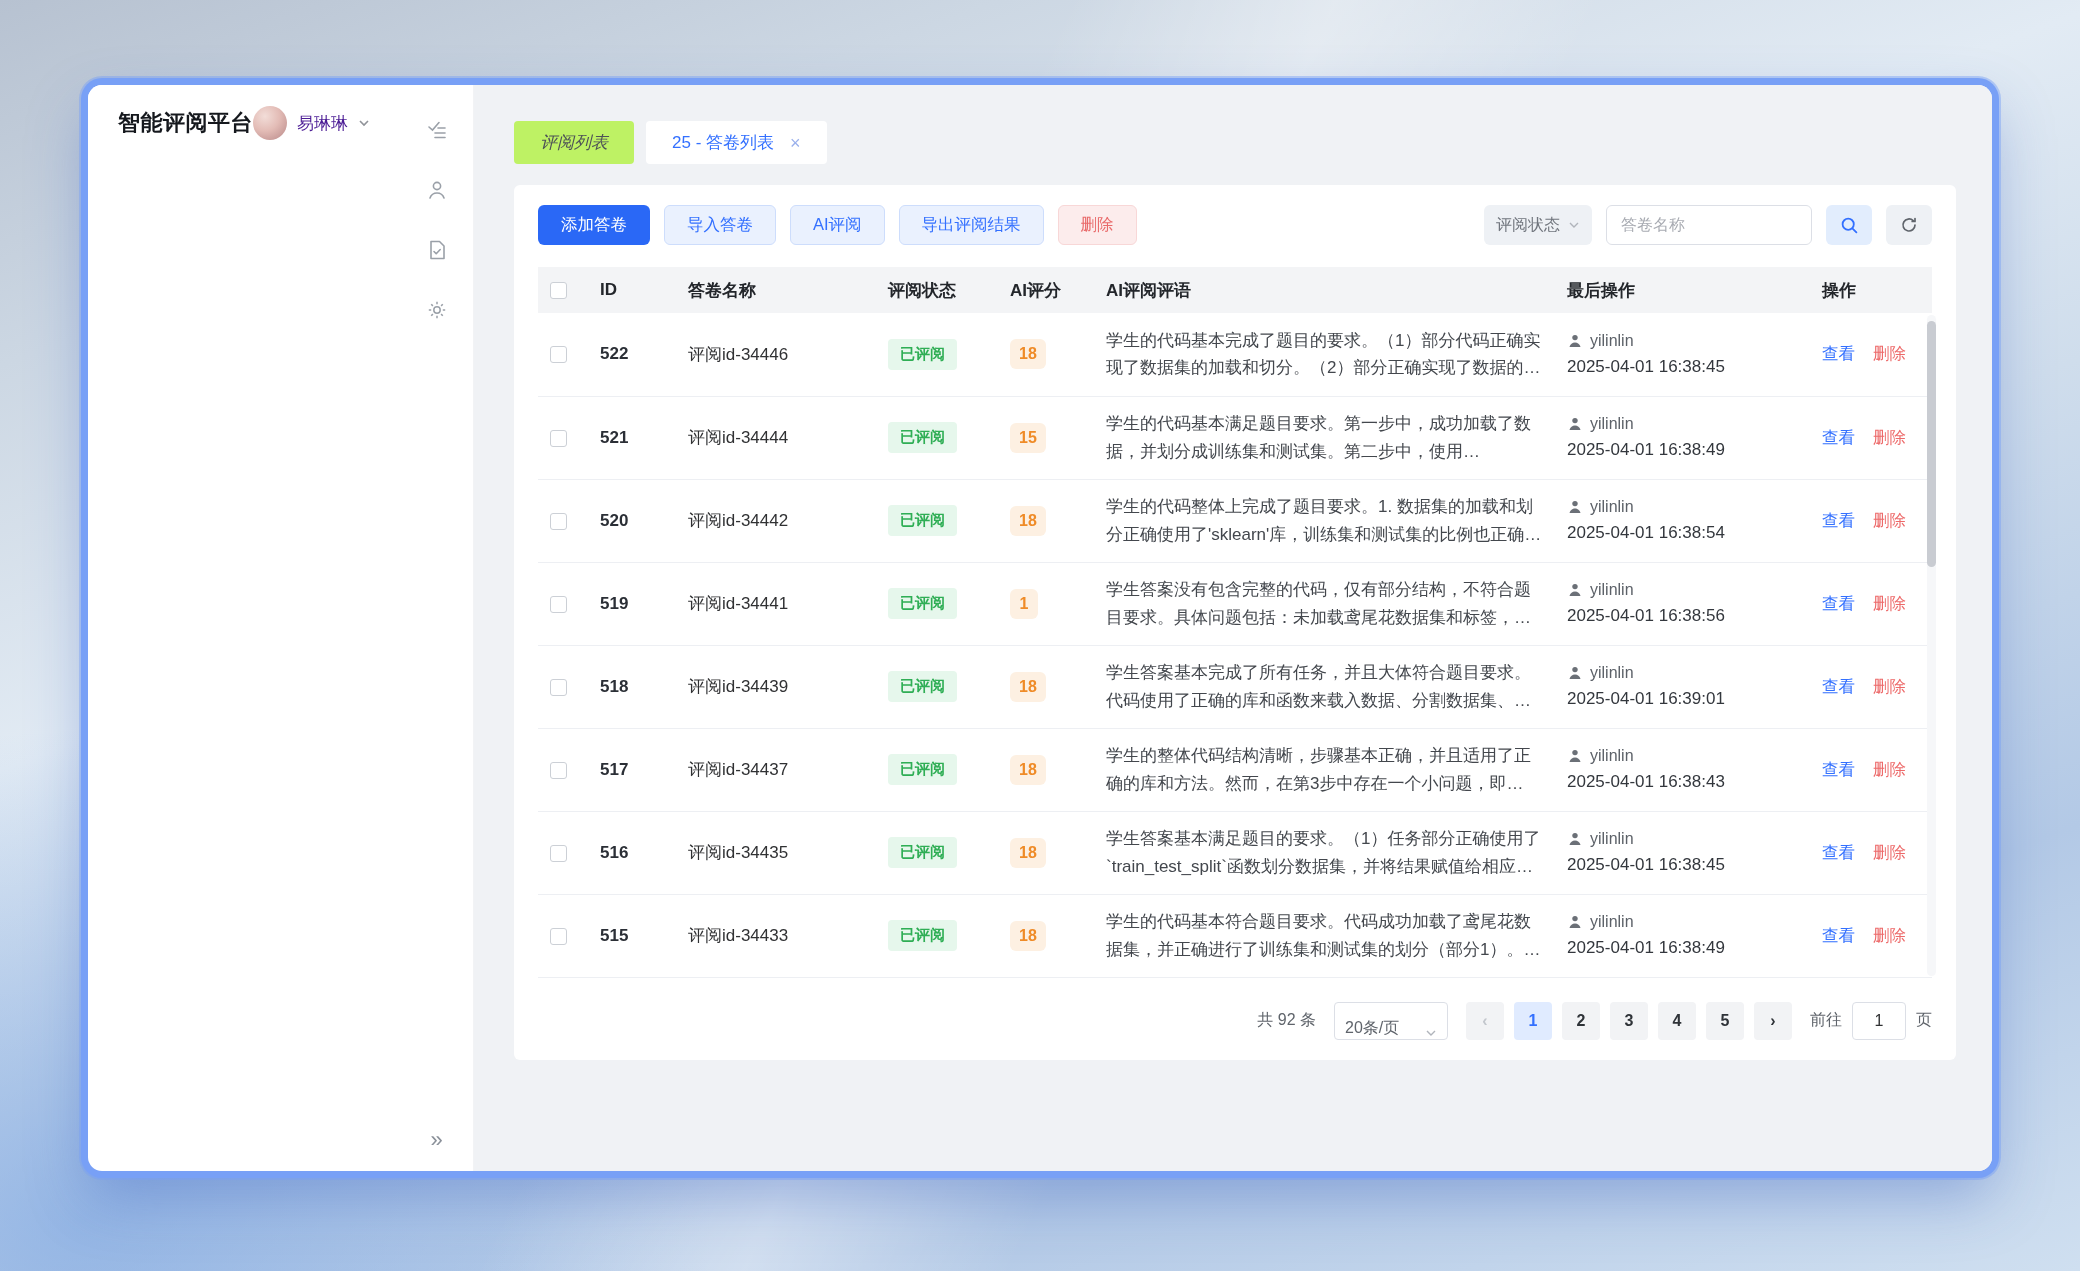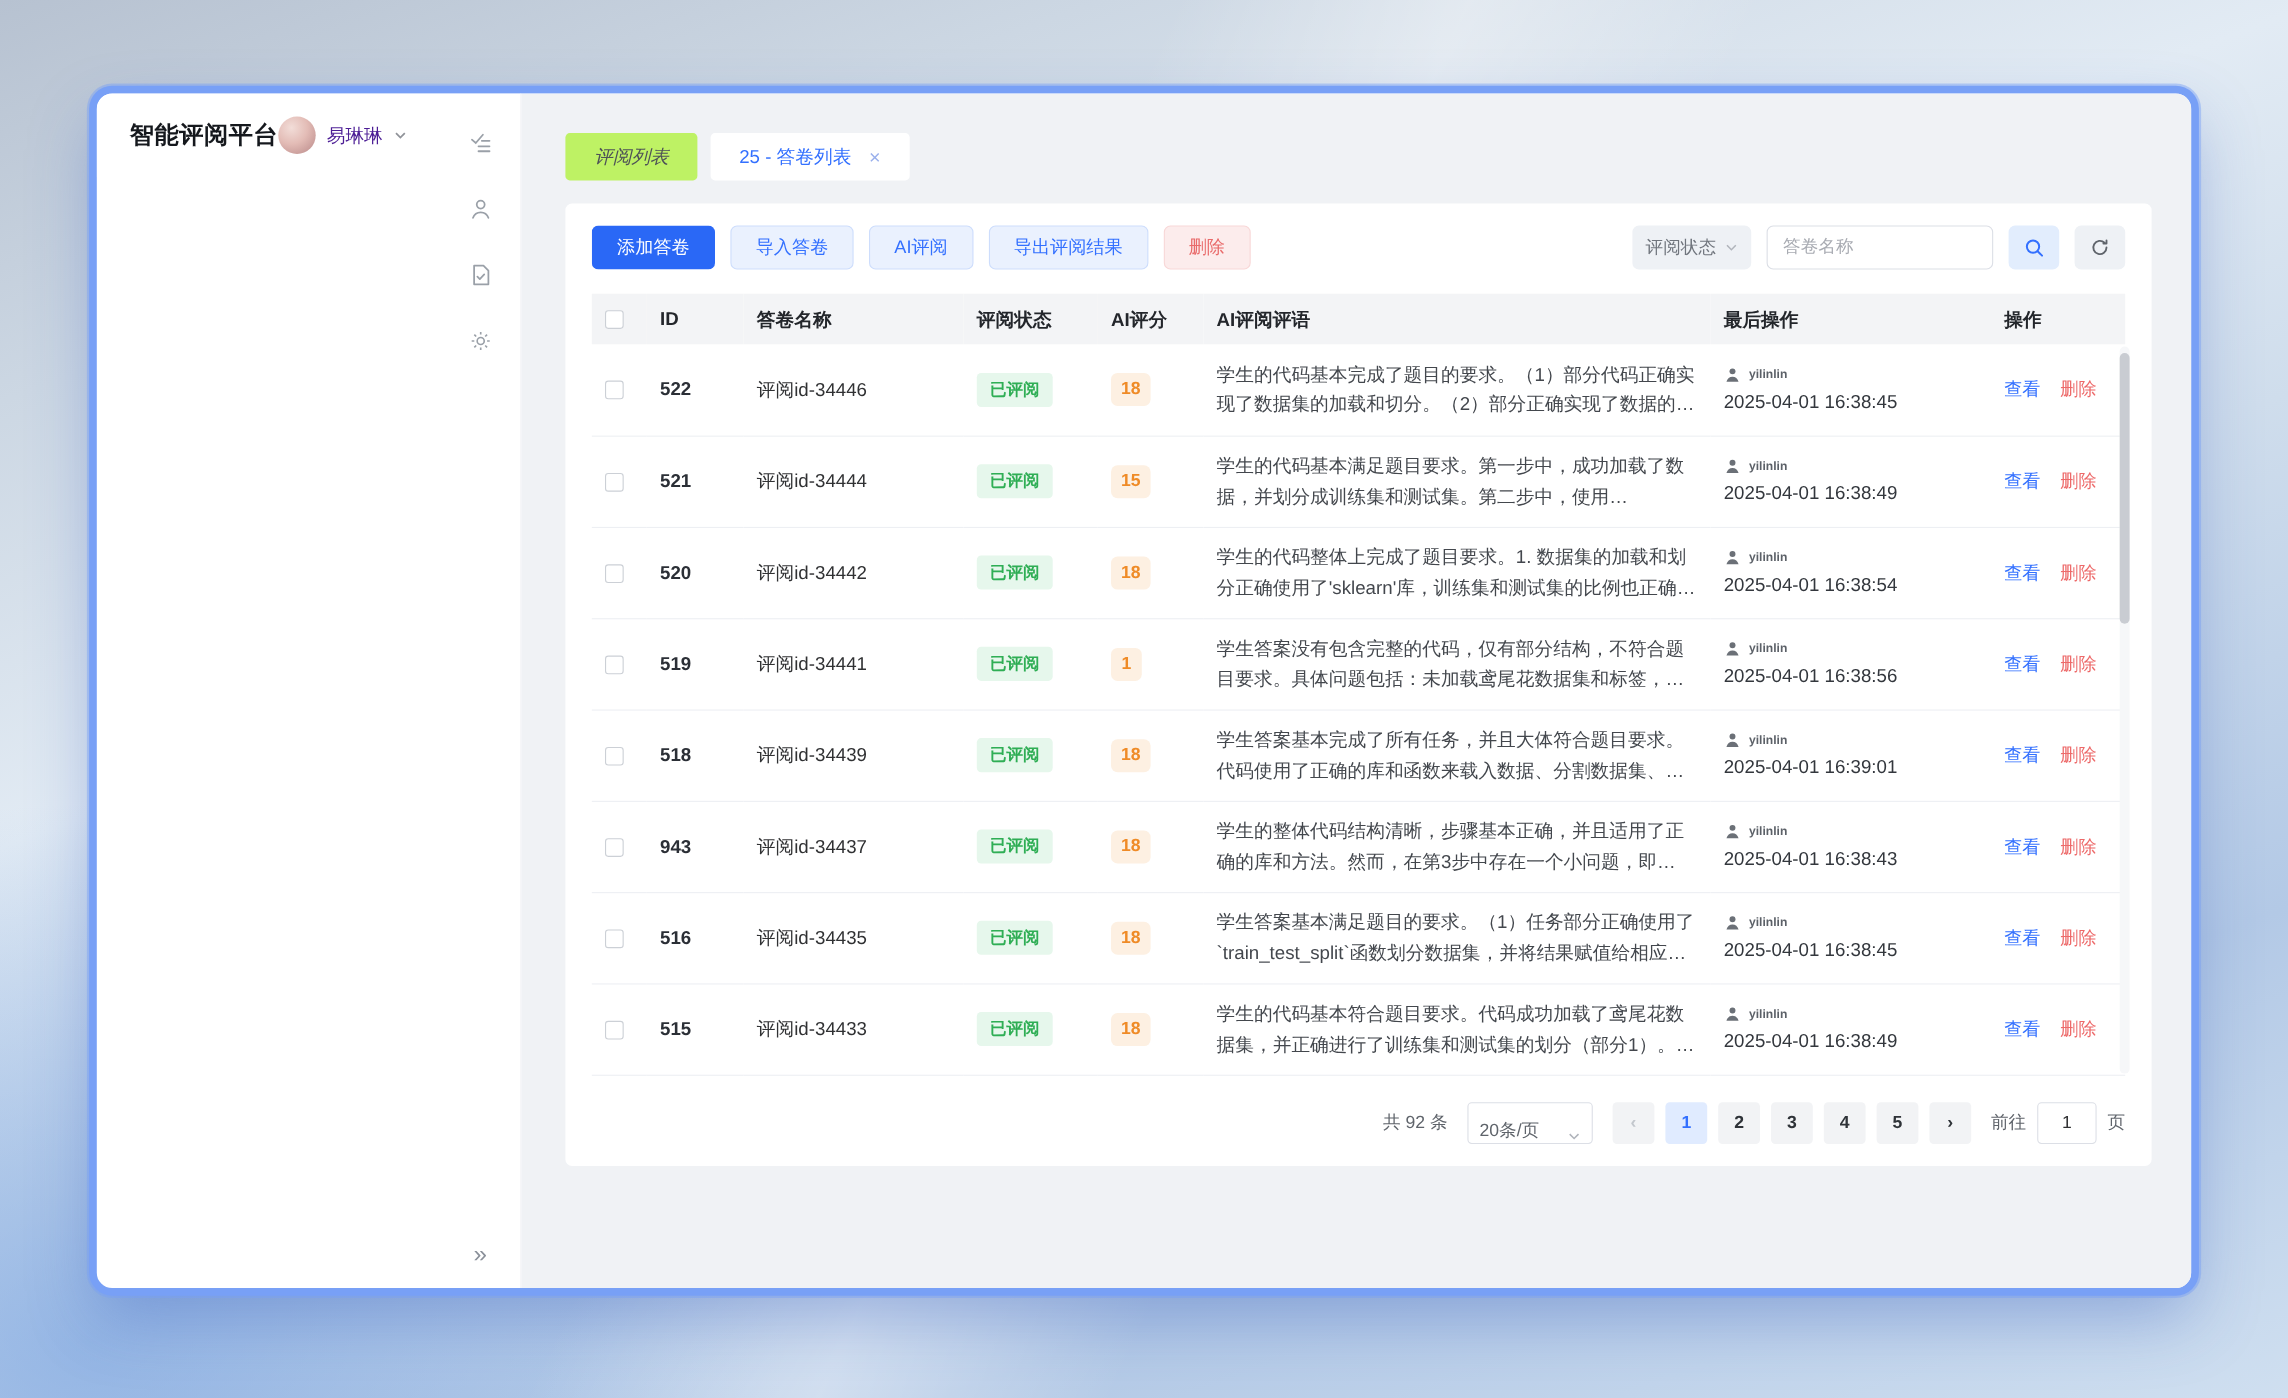--- a/index.html
+++ b/index.html
@@ -63,21 +63,21 @@
     vertical-align:middle; font-size:17px; color:#303133; }
   .cb { display:inline-block; width:17px; height:17px; border:1px solid #ccd0d6; border-radius:3px;
     background:#fff; cursor:pointer; vertical-align:middle; }
   .cell-id { font-weight:600; color:#2b2f36; }
   .badge-status { display:inline-block; padding:6px 12px; background:#e6f7ec; color:#2fae55;
     font-size:15px; font-weight:700; border-radius:4px;font-family:Liberation Serif, serif; }
   .badge-score { display:inline-block; min-width:28px; text-align:center; padding:6px 9px;
     background:#fdf0e2; color:#ef8b27; font-size:16px; font-weight:700; border-radius:6px; }
   .comment { color:#43474d; line-height:1.62; display:-webkit-box; -webkit-line-clamp:2;
     -webkit-box-orient:vertical; overflow:hidden; }
-  .op-user { display:flex; align-items:center; gap:7px; color:#5c6168; font-size:11px;font-weight:bold; }
+  .op-user { display:flex; align-items:center; gap:7px; color:#5c6168; font-size:16px; }
   .op-user svg { width:16px; height:16px; flex:0 0 auto; }
   .op-time { color:#33373d; font-size:17px; margin-top:7px; }
   .row-actions { display:flex; gap:18px; font-size:16.5px; }
   .link-view { color:#3370ff; cursor:pointer; }
   .link-del { color:#ed6a6a; cursor:pointer; }
   .vscroll { position:absolute; top:48px; bottom:2px; right:-4px; width:9px;
     background:#f6f7f9; border-radius:5px; }
   .vscroll .thumb { position:absolute; top:6px; height:246px; width:9px; border-radius:5px;
     background:#c9ccd2; cursor:grab; }
   .pagination { display:flex; align-items:center; justify-content:flex-end; gap:18px;
@@ -343,21 +343,21 @@
     <td>
       <div class="row-actions">
         <span class="link-view">查看</span>
         <span class="link-del">删除</span>
       </div>
     </td>
   </tr>
 
   <tr>
     <td><span class="cb"></span></td>
-    <td class="cell-id">943</td>
+    <td class="cell-id">517</td>
     <td>评阅id-34437</td>
     <td><span class="badge-status">已评阅</span></td>
     <td><span class="badge-score">18</span></td>
     <td>
                     <div class="comment">学生的整体代码结构清晰，步骤基本正确，并且适用了正确的库和方法。然而，在第3步中存在一个小问题，即Dense层的第二个参数input_shape=(4,)不必要，只需要在第一层定义in...</div>
                   </td>
     <td>
       <div class="op-user">
         <svg viewBox="0 0 16 16" fill="#6b7077">
                         <circle cx="8" cy="4.6" r="2.7"></circle>

